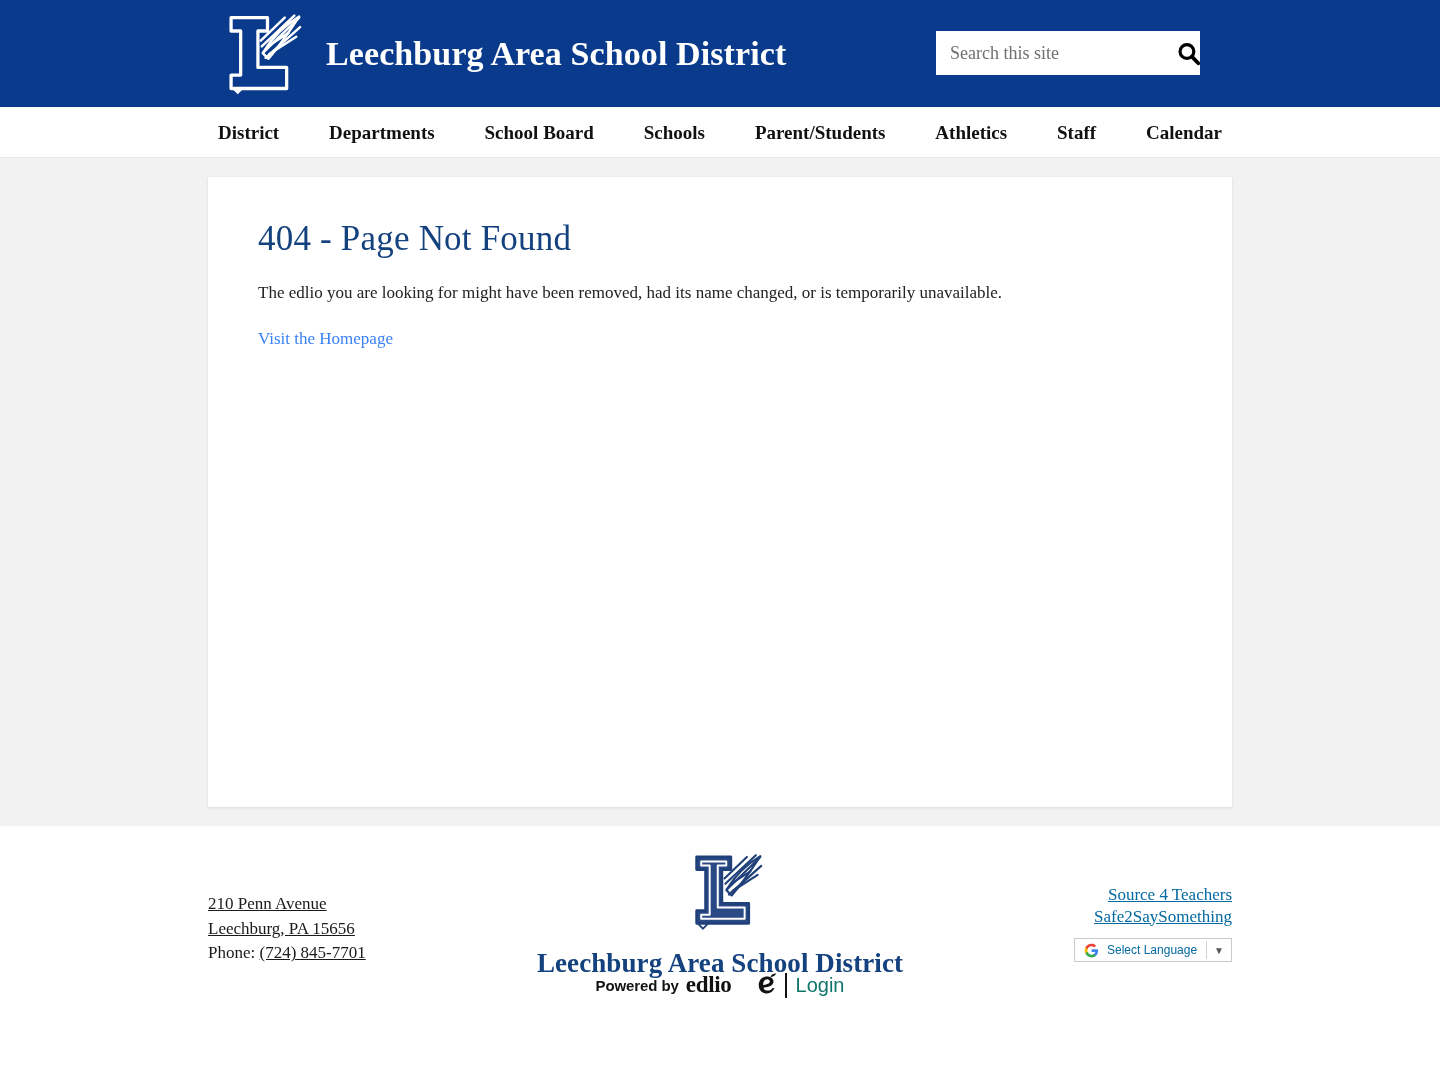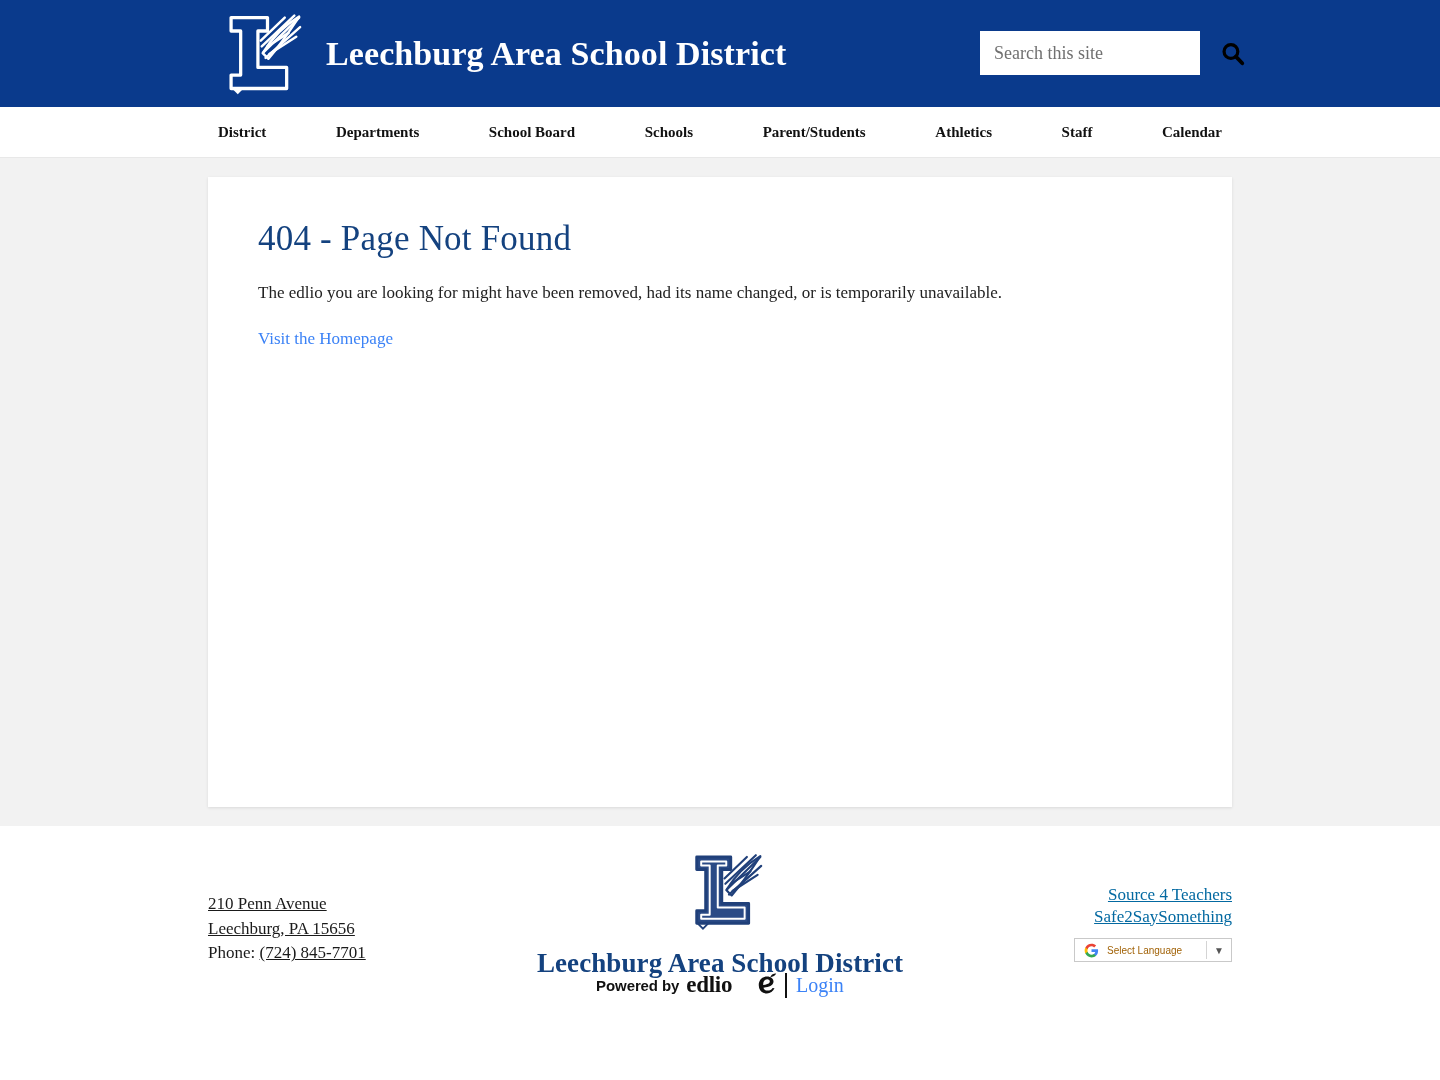--- a/index.html
+++ b/index.html
@@ -47,21 +47,21 @@
     letter-spacing: 0.1px;
     margin-left: 22px;
     white-space: nowrap;
     font-family: "Liberation Serif", serif;
   }
 
   .search-wrap {
     position: absolute;
     right: 40px;
     top: 31px;
-    width: 220px;
+    width: 264px;
     height: 44px;
     background: #ffffff;
     display: flex;
     align-items: center;
     padding: 0 10px 0 14px;
   }
 
   .search-input {
     flex: 1 1 auto;
     border: none;
@@ -93,21 +93,21 @@
     width: 1040px;
     margin: 0 auto;
     height: 51px;
     display: flex;
     align-items: center;
     justify-content: space-between;
     padding: 0 18px;
   }
   .nav-item {
     font-family: "Liberation Serif", serif;
-    font-size: 15px;
+    font-size: 19px;
     font-weight: bold;
     color: #111111;
     text-decoration: none;
     white-space: nowrap;
     cursor: pointer;
     line-height: 51px;
   }
 
   
   .main-area {
@@ -230,22 +230,22 @@
     width: 22px;
     display: flex;
     align-items: center;
     justify-content: center;
     margin-left: 5px;
     flex: 0 0 auto;
   }
   .lang-label {
     flex: 1 1 auto;
     font-family: "Liberation Sans", sans-serif;
-    font-size: 10px;
-    color: #a16207;
+    font-size: 12px;
+    color: #0369a1;
     padding-left: 5px;
   }
   .lang-sep {
     width: 1px;
     height: 18px;
     background: #d4d4d4;
     flex: 0 0 auto;
   }
   .lang-caret {
     width: 24px;
@@ -285,23 +285,23 @@
     margin-left: 24px;
     width: 22px; height: 26px;
     display: flex; align-items: center; justify-content: center;
   }
   .login-sep {
     width: 2px; height: 25px;
     background: #111;
     margin: 0 9px 0 7px;
   }
   .login-link {
-    font-family: Liberation Serif, serif;
+    font-family: Liberation Sans, sans-serif;
     font-size: 20px;
-    color: #3b82f6;
+    color: #0f766e;
     text-decoration: none;
     cursor: pointer;
   }
 </style>
 </head>
 <body>
 
 <header class="site-header">
   <div class="header-inner">
 

